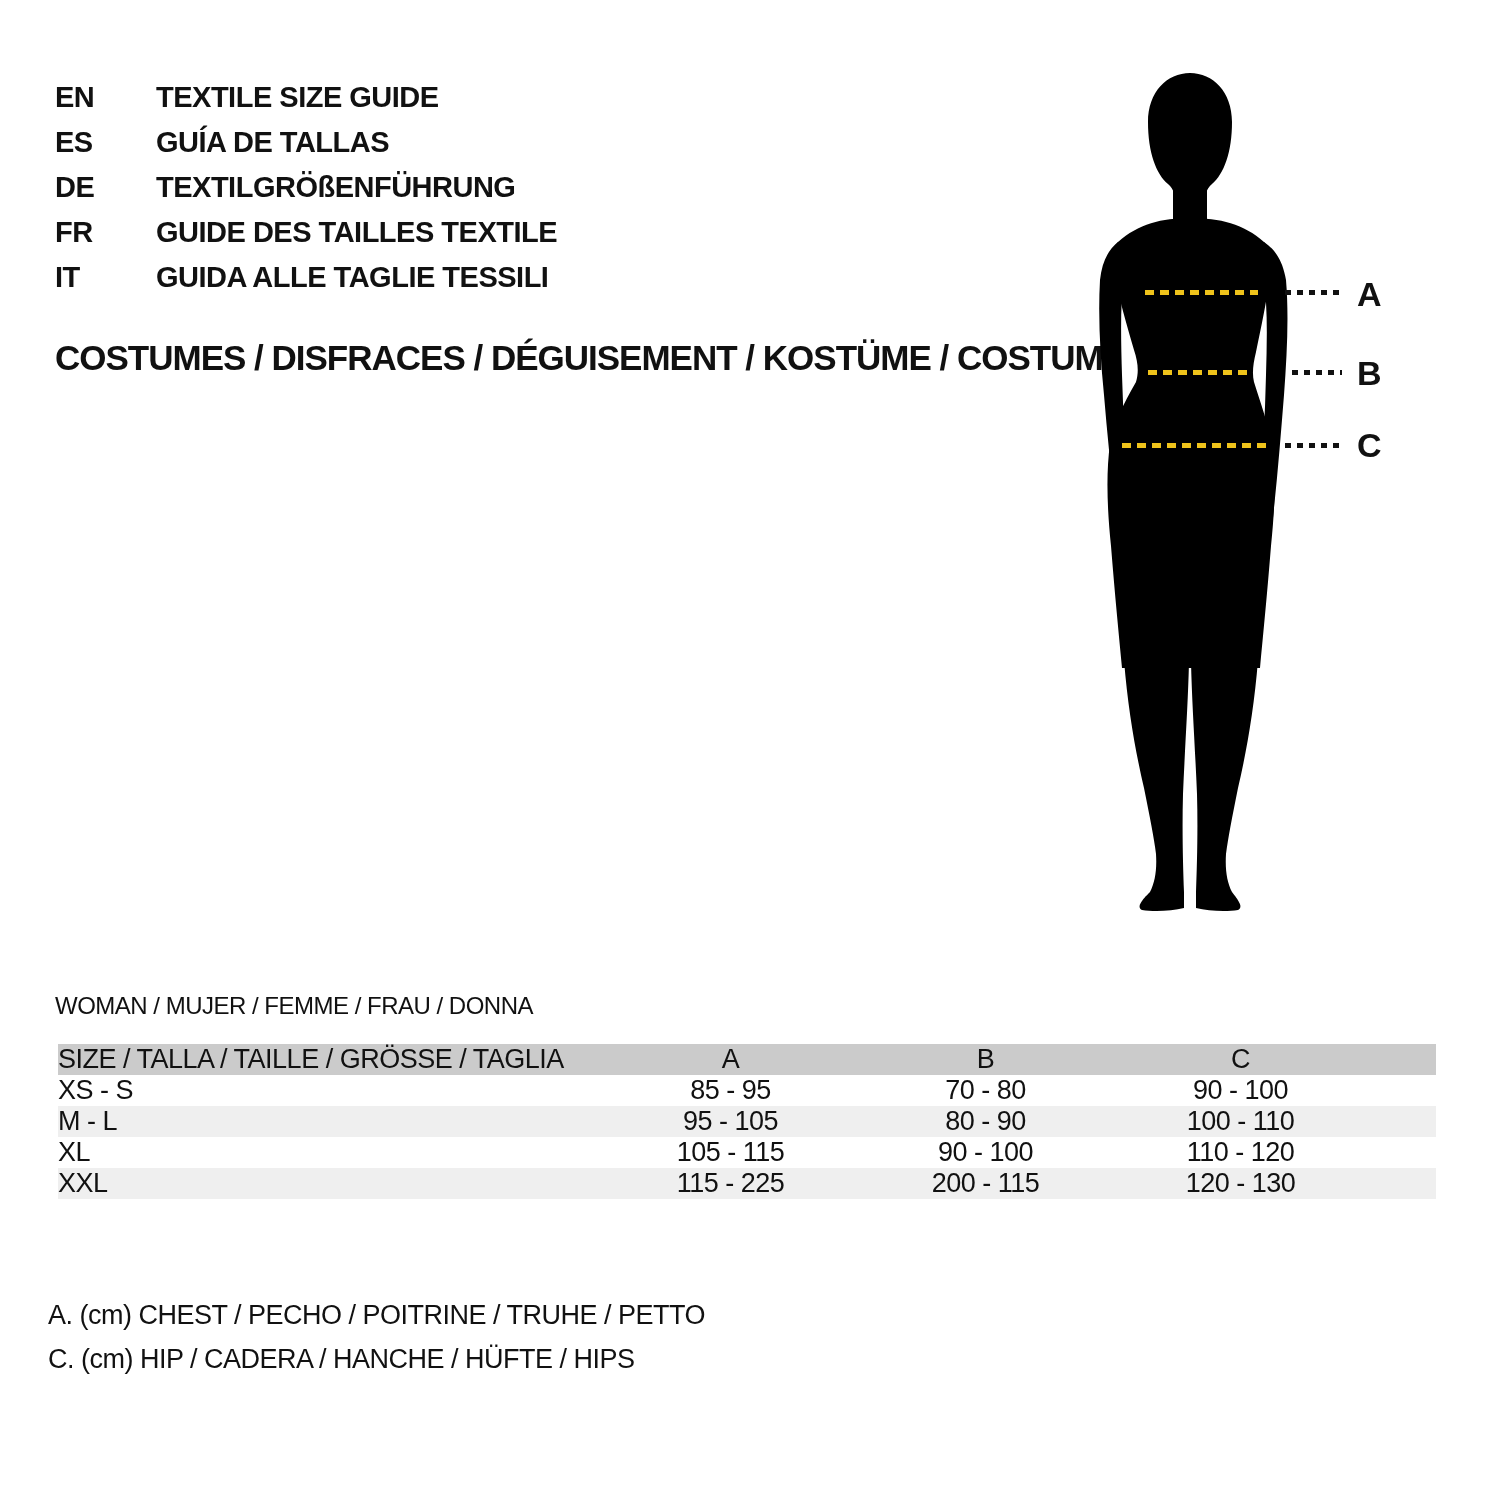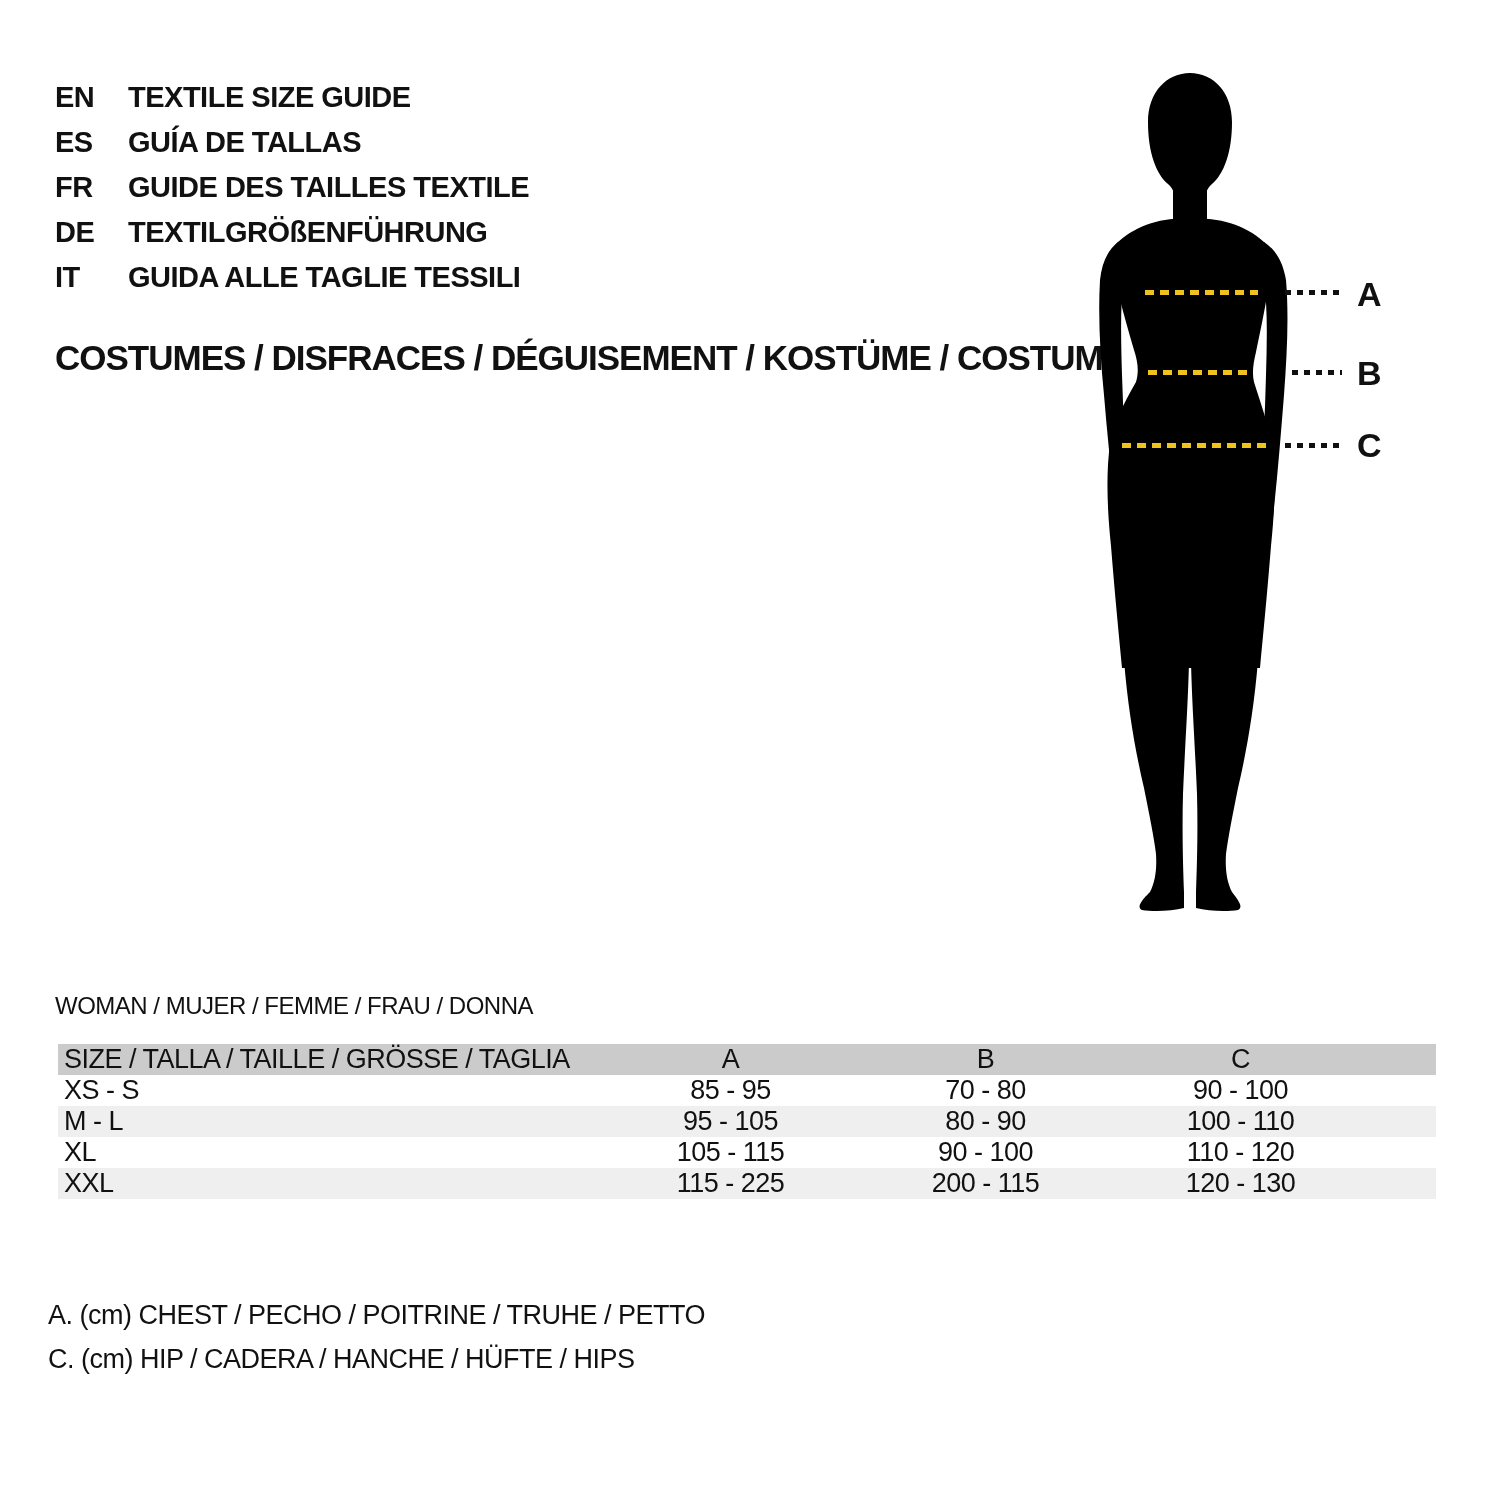--- a/index.html
+++ b/index.html
@@ -21,20 +21,21 @@
     top: 75px;
   }
   .lang-row {
     display: flex;
     height: 45px;
     align-items: center;
     font-weight: bold;
     font-size: 29px;
     letter-spacing: -0.5px;
     white-space: nowrap;
+    gap: 28px;
   }
   .lang-code { width: 73px; flex: 0 0 73px; }
 
   
   .category-heading {
     position: absolute;
     left: 55px;
     top: 338px;
     font-weight: bold;
     font-size: 35px;
@@ -90,21 +91,21 @@
     font-weight: normal;
     padding: 0;
     text-align: center;
     vertical-align: middle;
   }
   .size-table thead th {
     background: #CBCBCB;
     height: 30px;
   }
   .size-table tbody td { height: 20px; }
-  .size-table .col-size { text-align: left; padding-left: 6px; }
+  .size-table .col-size { text-align: left; }
   .size-table tbody tr:nth-child(even) { background: #EFEFEF; }
 
   
   .legend {
     position: absolute;
     left: 48px;
     top: 1293px;
   }
   .legend-row {
     height: 44px;
@@ -123,26 +124,26 @@
   <div class="lang-list">
     <div class="lang-row">
       <span class="lang-code">EN</span>
       <span class="lang-title">TEXTILE SIZE GUIDE</span>
     </div>
     <div class="lang-row">
       <span class="lang-code">ES</span>
       <span class="lang-title">GUÍA DE TALLAS</span>
     </div>
     <div class="lang-row">
+      <span class="lang-code">DE</span>
+      <span class="lang-title">TEXTILGRÖßENFÜHRUNG</span>
+    </div>
+    <div class="lang-row">
       <span class="lang-code">FR</span>
       <span class="lang-title">GUIDE DES TAILLES TEXTILE</span>
-    </div>
-    <div class="lang-row">
-      <span class="lang-code">DE</span>
-      <span class="lang-title">TEXTILGRÖßENFÜHRUNG</span>
     </div>
     <div class="lang-row">
       <span class="lang-code">IT</span>
       <span class="lang-title">GUIDA ALLE TAGLIE TESSILI</span>
     </div>
   </div>
 
   <div class="category-heading">COSTUMES / DISFRACES / DÉGUISEMENT / KOSTÜME / COSTUMI</div>
 
   <svg class="figure-svg" viewBox="0 0 260 842" xmlns="http://www.w3.org/2000/svg" aria-hidden="true">

